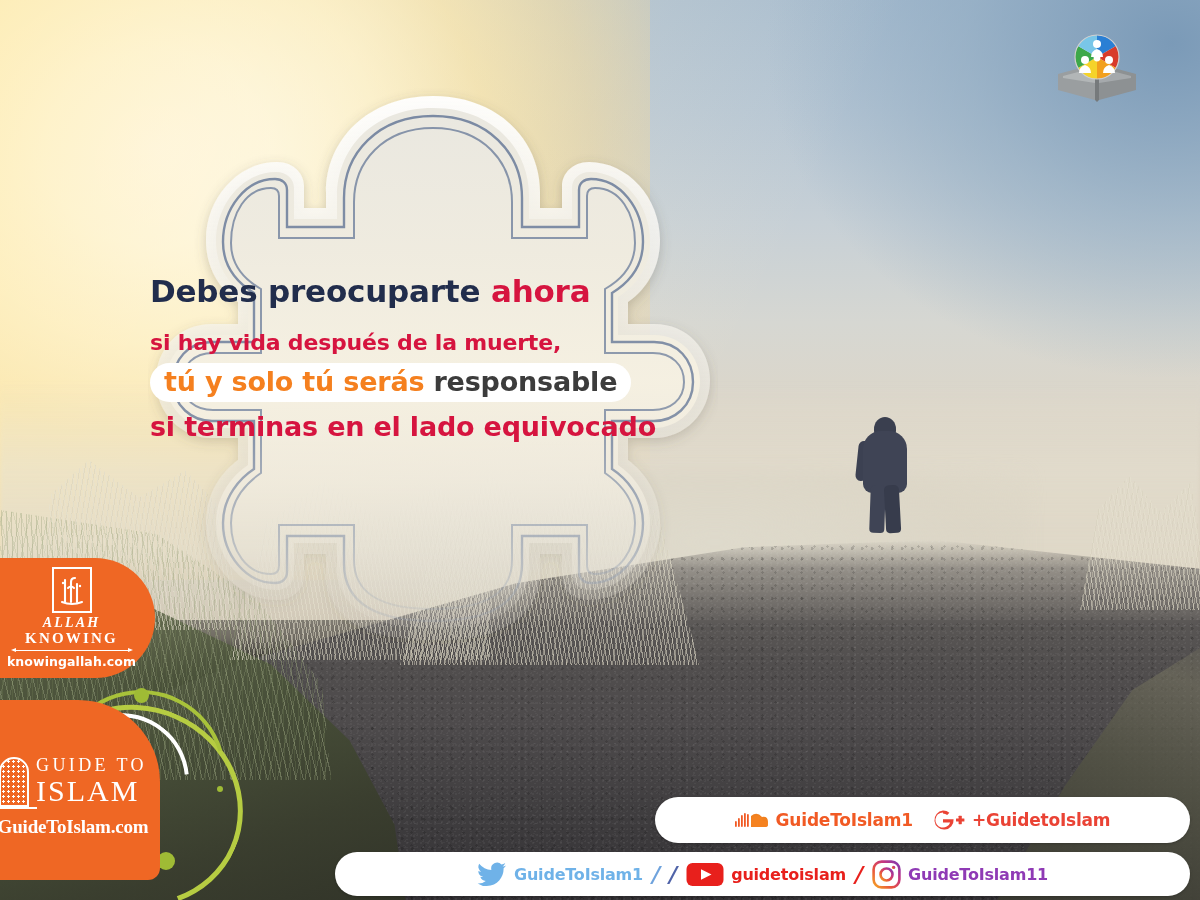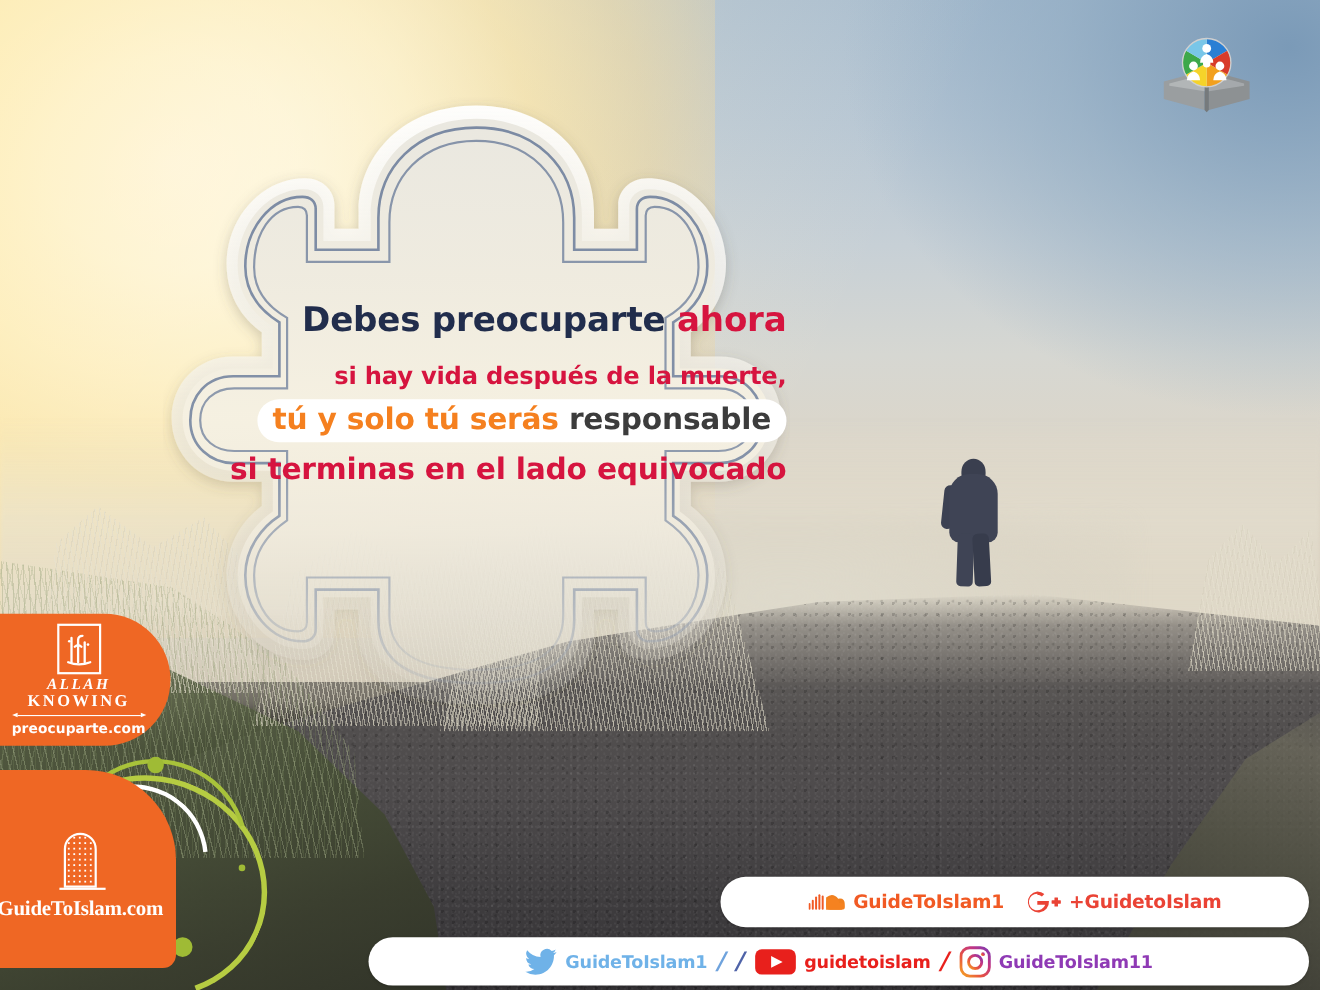--- a/index.html
+++ b/index.html
@@ -178,21 +178,21 @@
 
   
   .frame-wrap {
     position:absolute; left:148px; top:88px; width:570px; height:560px;
   }
   .frame-svg { position:absolute; inset:0; width:100%; height:100%; }
 
   
   .quote {
     position:absolute; left:150px; top:272px; width:565px;
-    text-align:right;
+    text-align:left;
     font-family:"DejaVu Sans", sans-serif;
     font-weight:bold;
     line-height:1.28;
     letter-spacing:-.2px;
   }
   .q-line { white-space:nowrap; }
   .q1 { font-size:31px; }
   .q2 { font-size:22px; margin-top:17px; }
   .q3 { font-size:27px; margin-top:6px; }
   .q4 { font-size:27px; margin-top:8px; }
@@ -600,27 +600,31 @@
           <path d="M5,30 q10,4 20,0"></path>
           <path d="M11,16 q3,-3 6,0"></path>
         </g>
         <circle cx="6" cy="11" r="1.2" fill="#fff"></circle>
         <circle cx="23" cy="14" r="1.2" fill="#fff"></circle>
       </svg>
     </div>
     <div class="ka-l1">ALLAH</div>
     <div class="ka-l2">KNOWING</div>
     <div class="ka-rule"></div>
-    <div class="ka-url">preocuparte.com</div>
+    <div class="ka-url">knowingallah.com</div>
   </div>
 
   <div class="arc arc-white"></div>
   <div class="badge-gti">
     <div class="gti-row">
       <div class="gti-arch"></div>
+      <div class="gti-words">
+        <div class="gti-w1">GUIDE TO</div>
+        <div class="gti-w2">ISLAM</div>
+      </div>
     </div>
     <div class="gti-url">GuideToIslam.com</div>
   </div>
 
   <div class="social-bar bar-top">
 
     <div class="sitem">
       <span class="ico">
         <svg width="34" height="20" viewBox="0 0 34 20">
           <g fill="#f15a24">

